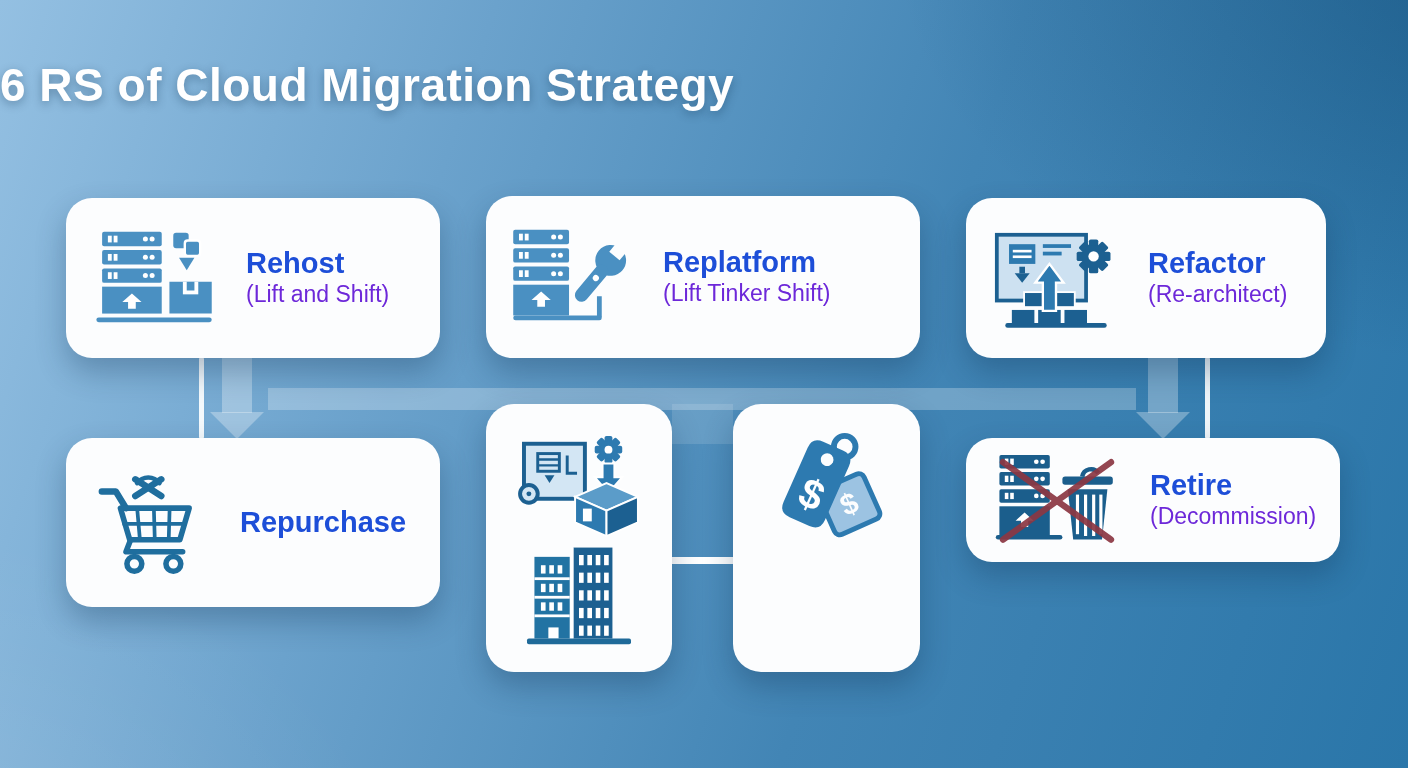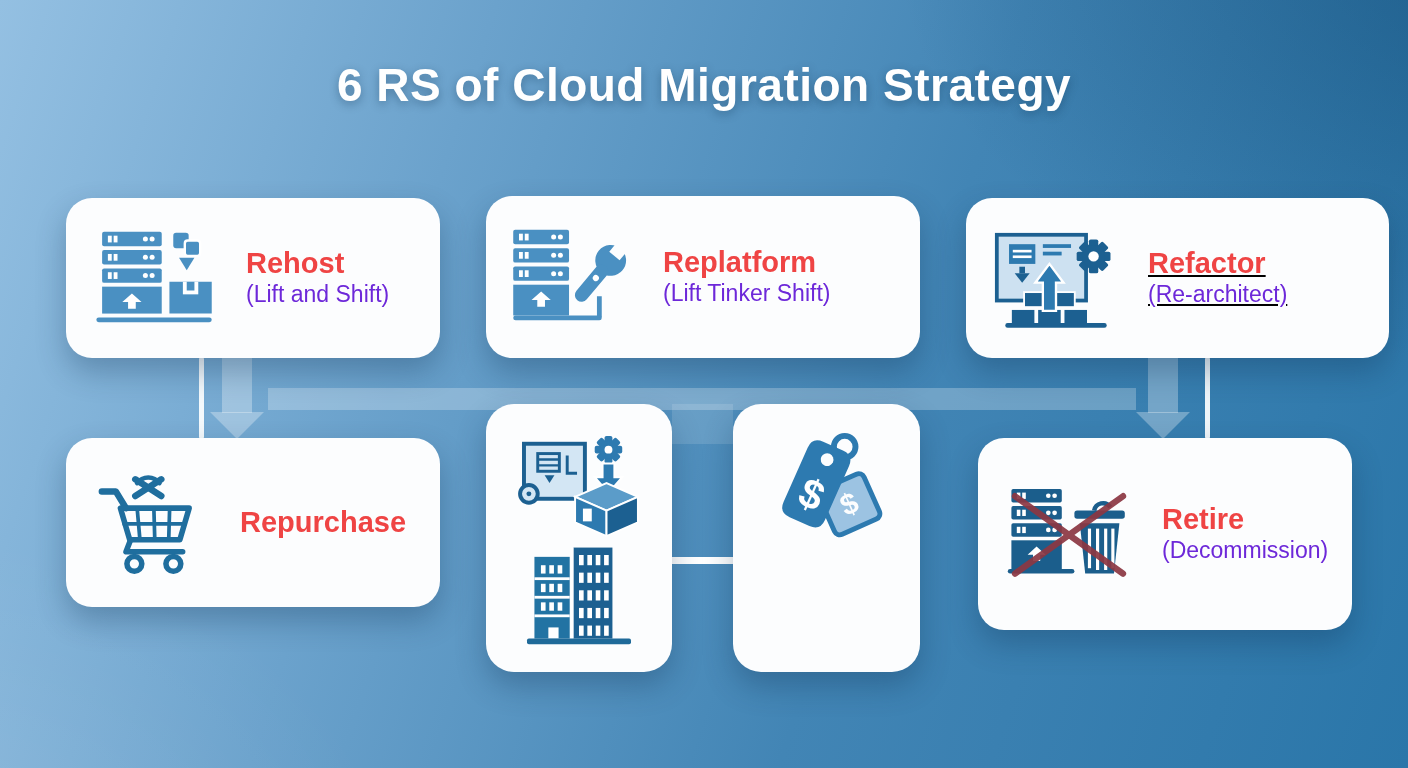--- a/index.html
+++ b/index.html
@@ -10,21 +10,21 @@
     position:relative; width:1408px; height:768px; overflow:hidden;
     background:
       radial-gradient(1100px 700px at 112% -8%, rgba(8,60,100,0.50), rgba(8,60,100,0) 62%),
       radial-gradient(900px 600px at -10% 115%, rgba(255,255,255,0.10), rgba(255,255,255,0) 60%),
       linear-gradient(108deg, #94c0e2 0%, #6ba2cc 30%, #4285b5 62%, #2a76a9 100%);
   }
 
   
   .title {
     position:absolute; top:58px; left:0; width:100%;
-    text-align:center; color:#ffffff; font-size:46px; font-weight:700;
+    text-align:left; color:#ffffff; font-size:46px; font-weight:700;
     letter-spacing:0.5px; text-shadow:0 3px 10px rgba(10,40,70,0.35);
   }
 
   
   .connector { position:absolute; z-index:1; }
   .band { left:268px; top:388px; width:868px; height:22px; background:rgba(255,255,255,0.25); }
   .gap-glow { left:672px; top:404px; width:61px; height:40px; background:rgba(255,255,255,0.13); }
   .vline { width:5px; background:rgba(255,255,255,0.92); border-radius:2px; }
   .vline-left  { left:199px;  top:357px; height:82px; }
   .vline-right { left:1205px; top:357px; height:82px; }
@@ -39,28 +39,28 @@
   .hline-mid { left:672px; top:557px; width:61px; height:7px; background:#ffffff; }
 
   
   .card {
     position:absolute; z-index:2; background:#fcfdfe; border-radius:26px;
     box-shadow:0 14px 30px rgba(12,48,80,0.30);
     display:flex; align-items:center; padding:0 24px 0 28px;
   }
   .card-icon { flex:0 0 auto; display:flex; align-items:center; justify-content:center; }
   .card-text { margin-left:30px; }
-  .card-name { font-size:29px; font-weight:700; color:#ef4444; line-height:1.15; }
+  .card-name { font-size:29px; font-weight:700; color:#1d4ed8; line-height:1.15; }
   .card-sub  { font-size:23px; color:#6d28d9; line-height:1.25; }
 
   #card-rehost     { left:66px;  top:198px; width:374px; height:160px; }
   #card-replatform { left:486px; top:196px; width:434px; height:162px;padding-left:21px; }
-  #card-refactor   { left:966px; top:198px; width:423px; height:160px;text-decoration:underline; }
+  #card-refactor   { left:966px; top:198px; width:360px; height:160px; }
   #card-repurchase { left:66px;  top:438px; width:374px; height:169px; }
-  #card-retire     { left:966px; top:438px; width:374px; height:192px;margin-left:12px; }
+  #card-retire     { left:966px; top:438px; width:374px; height:124px; }
 
   .card-tall {
     flex-direction:column; justify-content:space-between; align-items:center;
     padding:26px 10px; border-radius:28px;
   }
   #card-relocate { left:486px; top:404px; width:186px; height:268px; }
   #card-retain   { left:733px; top:404px; width:187px; height:268px; }
 
   .sign-text { font-weight:700; letter-spacing:0.5px; }
 </style>

